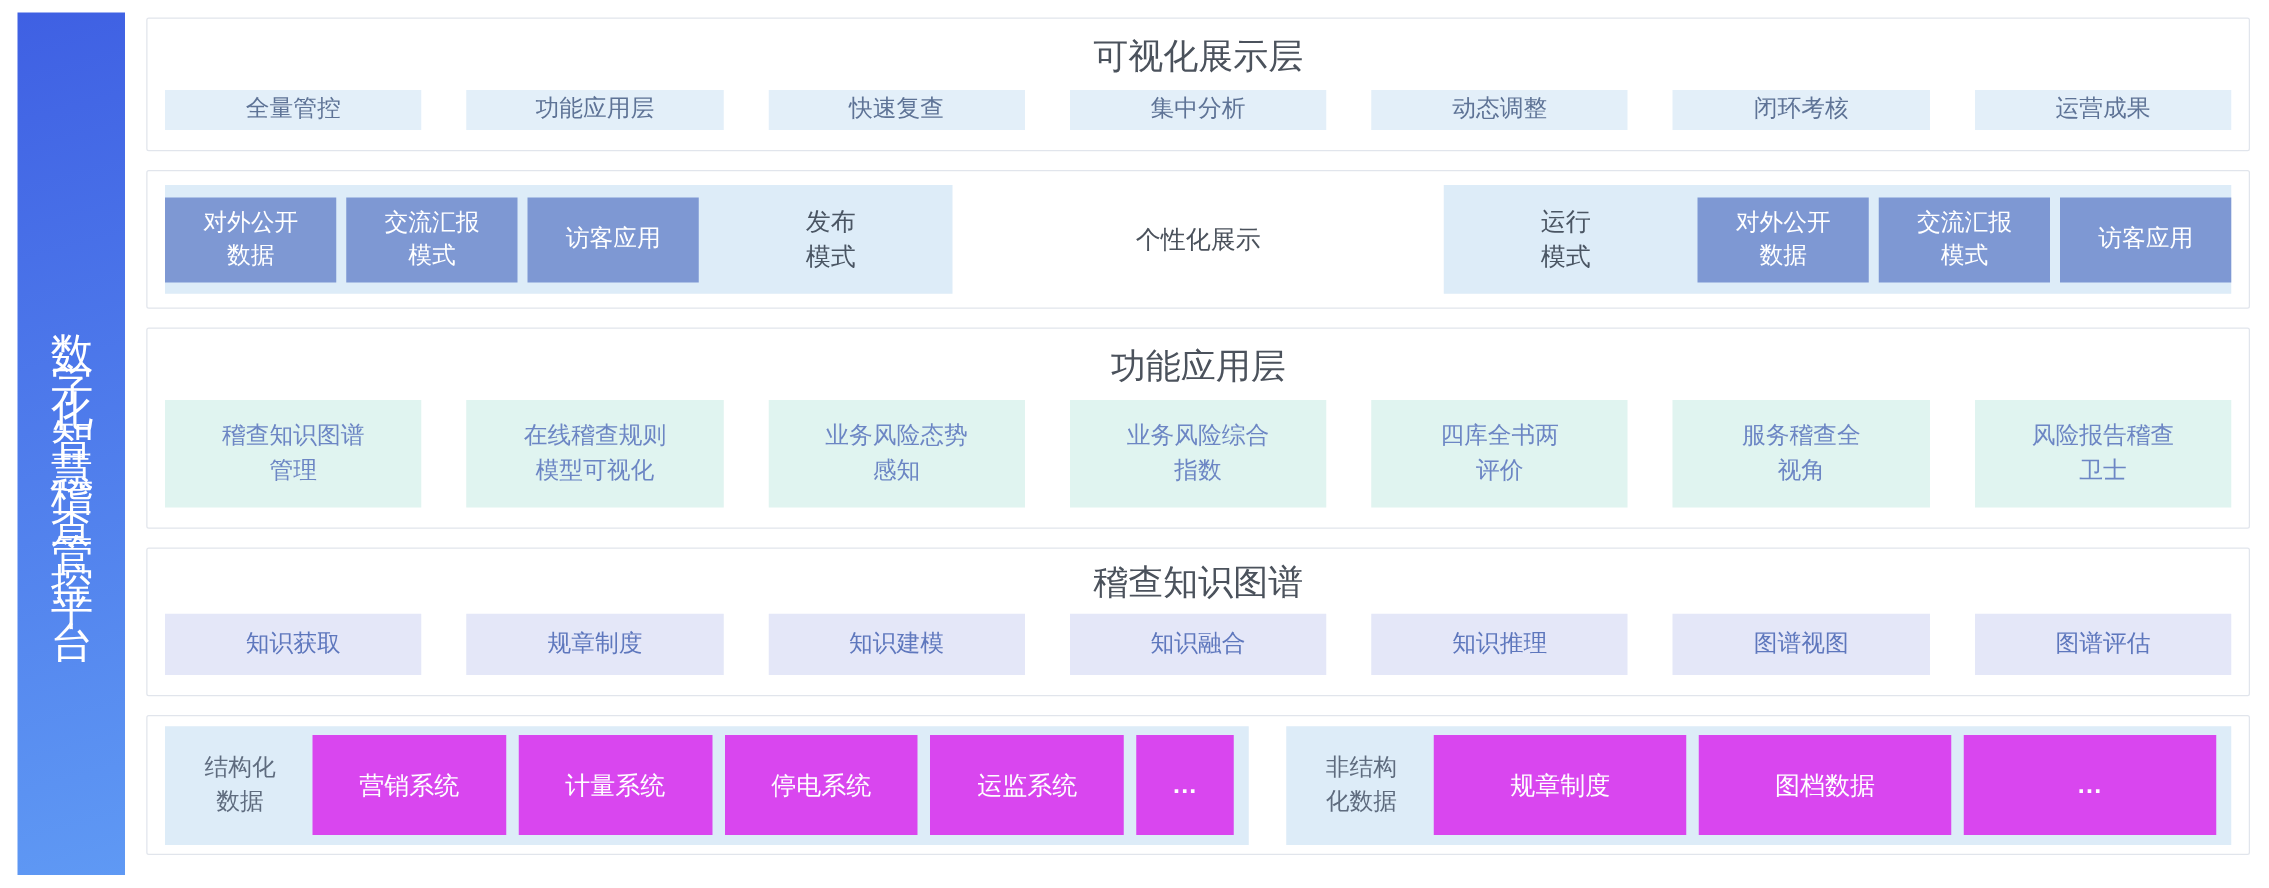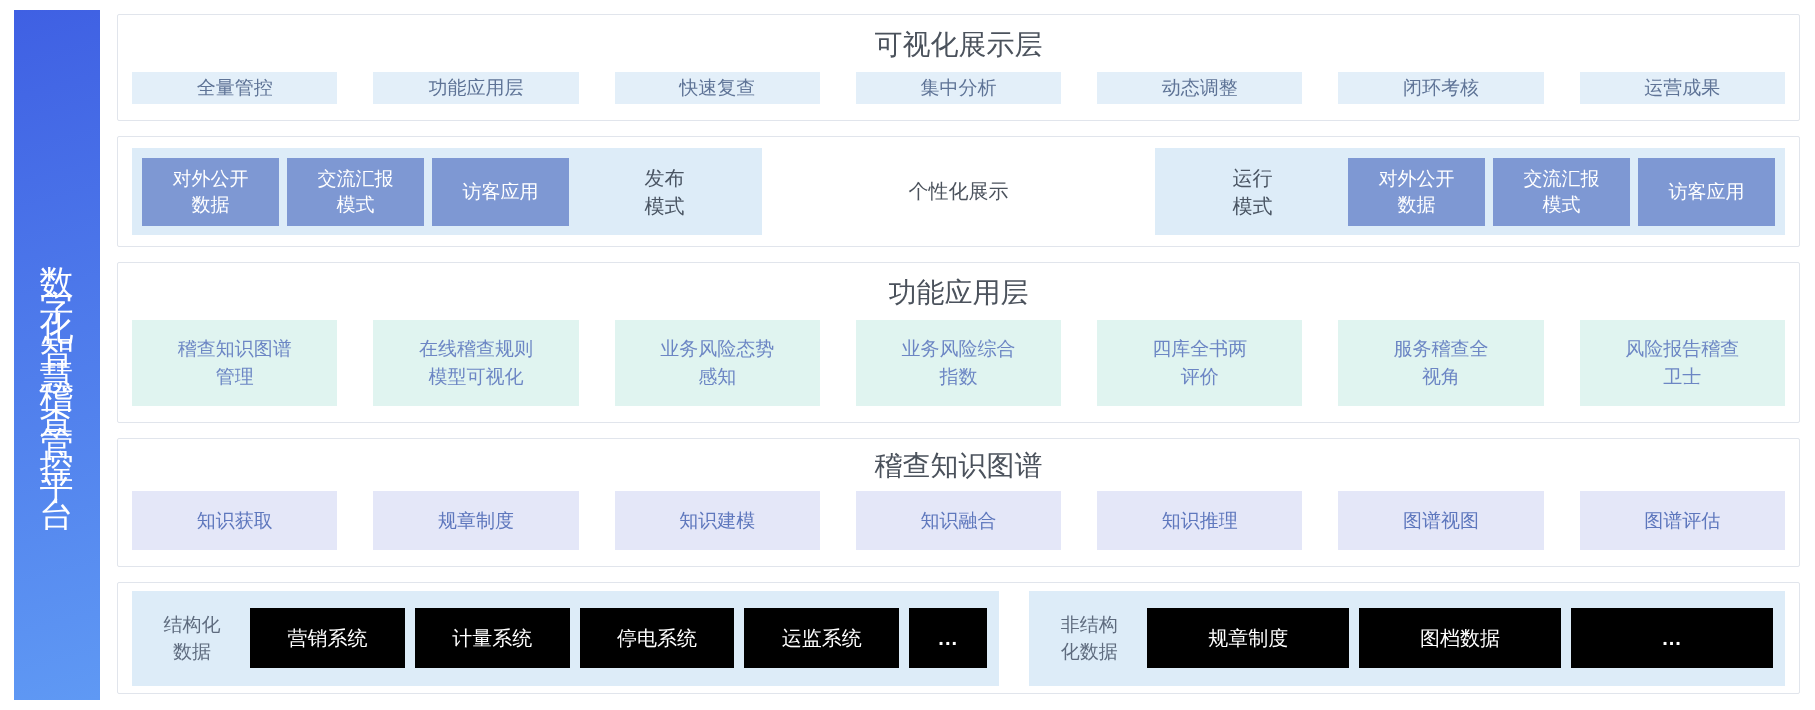--- a/index.html
+++ b/index.html
@@ -18,42 +18,42 @@
   .main { position:absolute; left:117px; top:14px; width:1683px; }
   .panel { background:#fff; border:1px solid #E1E5EC; border-radius:2px; margin-bottom:15px; }
   .panel-title { text-align:center; color:#4B525C; font-size:28px; padding-top:17px; line-height:26px; }
 
   
   .items-row { display:flex; gap:36px; padding:14px 14px 16px; }
   .item { flex:1; display:flex; align-items:center; justify-content:center;
     text-align:center; font-size:19px; white-space:pre-line; line-height:28px; }
   .viz .item { height:32px; background:#E3EFF9; color:#5E7396; }
   .func .item { height:86px; background:#E0F4F0; color:#6C86C4; }
-  .know .item { height:59px; background:#E4E7F8; color:#5E77BD; }
+  .know .item { height:49px; background:#E4E7F8; color:#5E77BD; }
 
   
   .publish-panel { height:111px; display:flex; align-items:center; padding:0 14px; }
   .mode-group { background:#DDECF8; height:87px; width:630px; flex:0 0 630px;
-    display:flex; align-items:center; padding:0 10px; gap:8px; }
+    display:flex; align-items:center; padding:0 0; gap:8px; }
   .mode-box { flex:0 0 137px; height:68px; background:#7E98D3; color:#fff;
     font-size:19px; display:flex; align-items:center; justify-content:center;
     text-align:center; white-space:pre-line; line-height:26px; }
   .mode-group-label { flex:1; text-align:center; color:#4A5563; font-size:20px;
     white-space:pre-line; line-height:28px; }
   .center-label { flex:1; text-align:center; font-size:20px; color:#4B525C; }
 
   
   .data-panel { height:112px; display:flex; align-items:center; padding:0 14px; gap:30px; }
   .data-group { background:#DDECF8; height:95px; display:flex; align-items:center;
     padding:0 12px; gap:10px; }
   .data-group.structured { flex:53 1 0; }
   .data-group.unstructured { flex:46 1 0; }
   .data-label { flex:0 0 96px; text-align:center; color:#5E6B7E; font-size:19px;
     white-space:pre-line; line-height:27px; }
-  .data-box { flex:1 1 0; height:60px; background:#000000; color:#fff; font-size:20px;
+  .data-box { flex:1 1 0; height:80px; background:#d946ef; color:#fff; font-size:20px;
     display:flex; align-items:center; justify-content:center; font-weight:bold; letter-spacing:1px; }
   .data-box.wide { font-weight:normal; letter-spacing:0; }
   .data-box.small { flex:0 0 78px; }
 </style>
 </head>
 <body>
 
 <div id="stage">
 
   <div class="sidebar">

